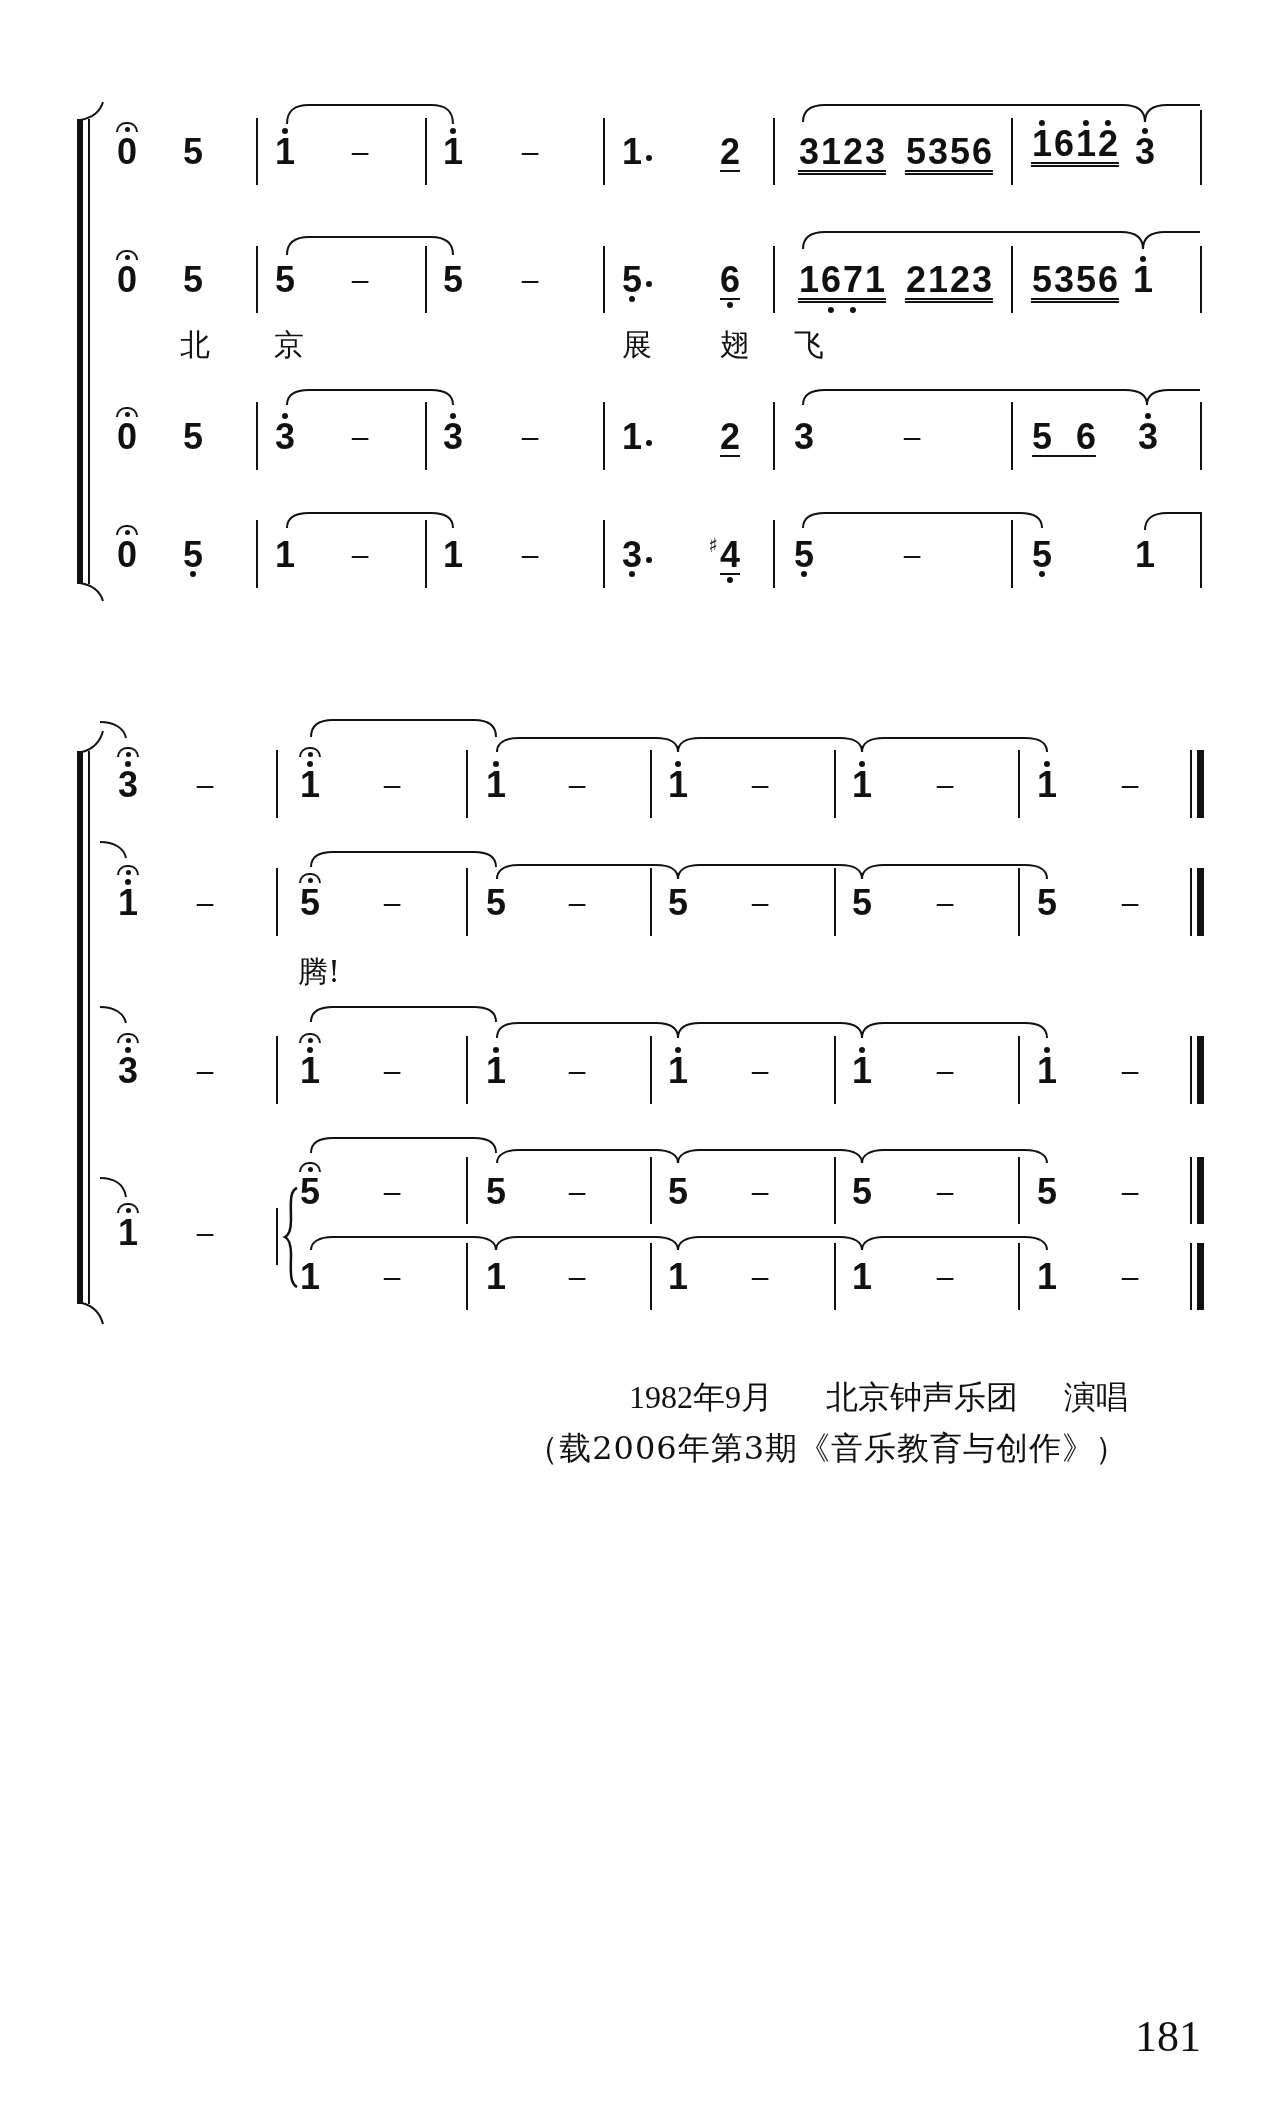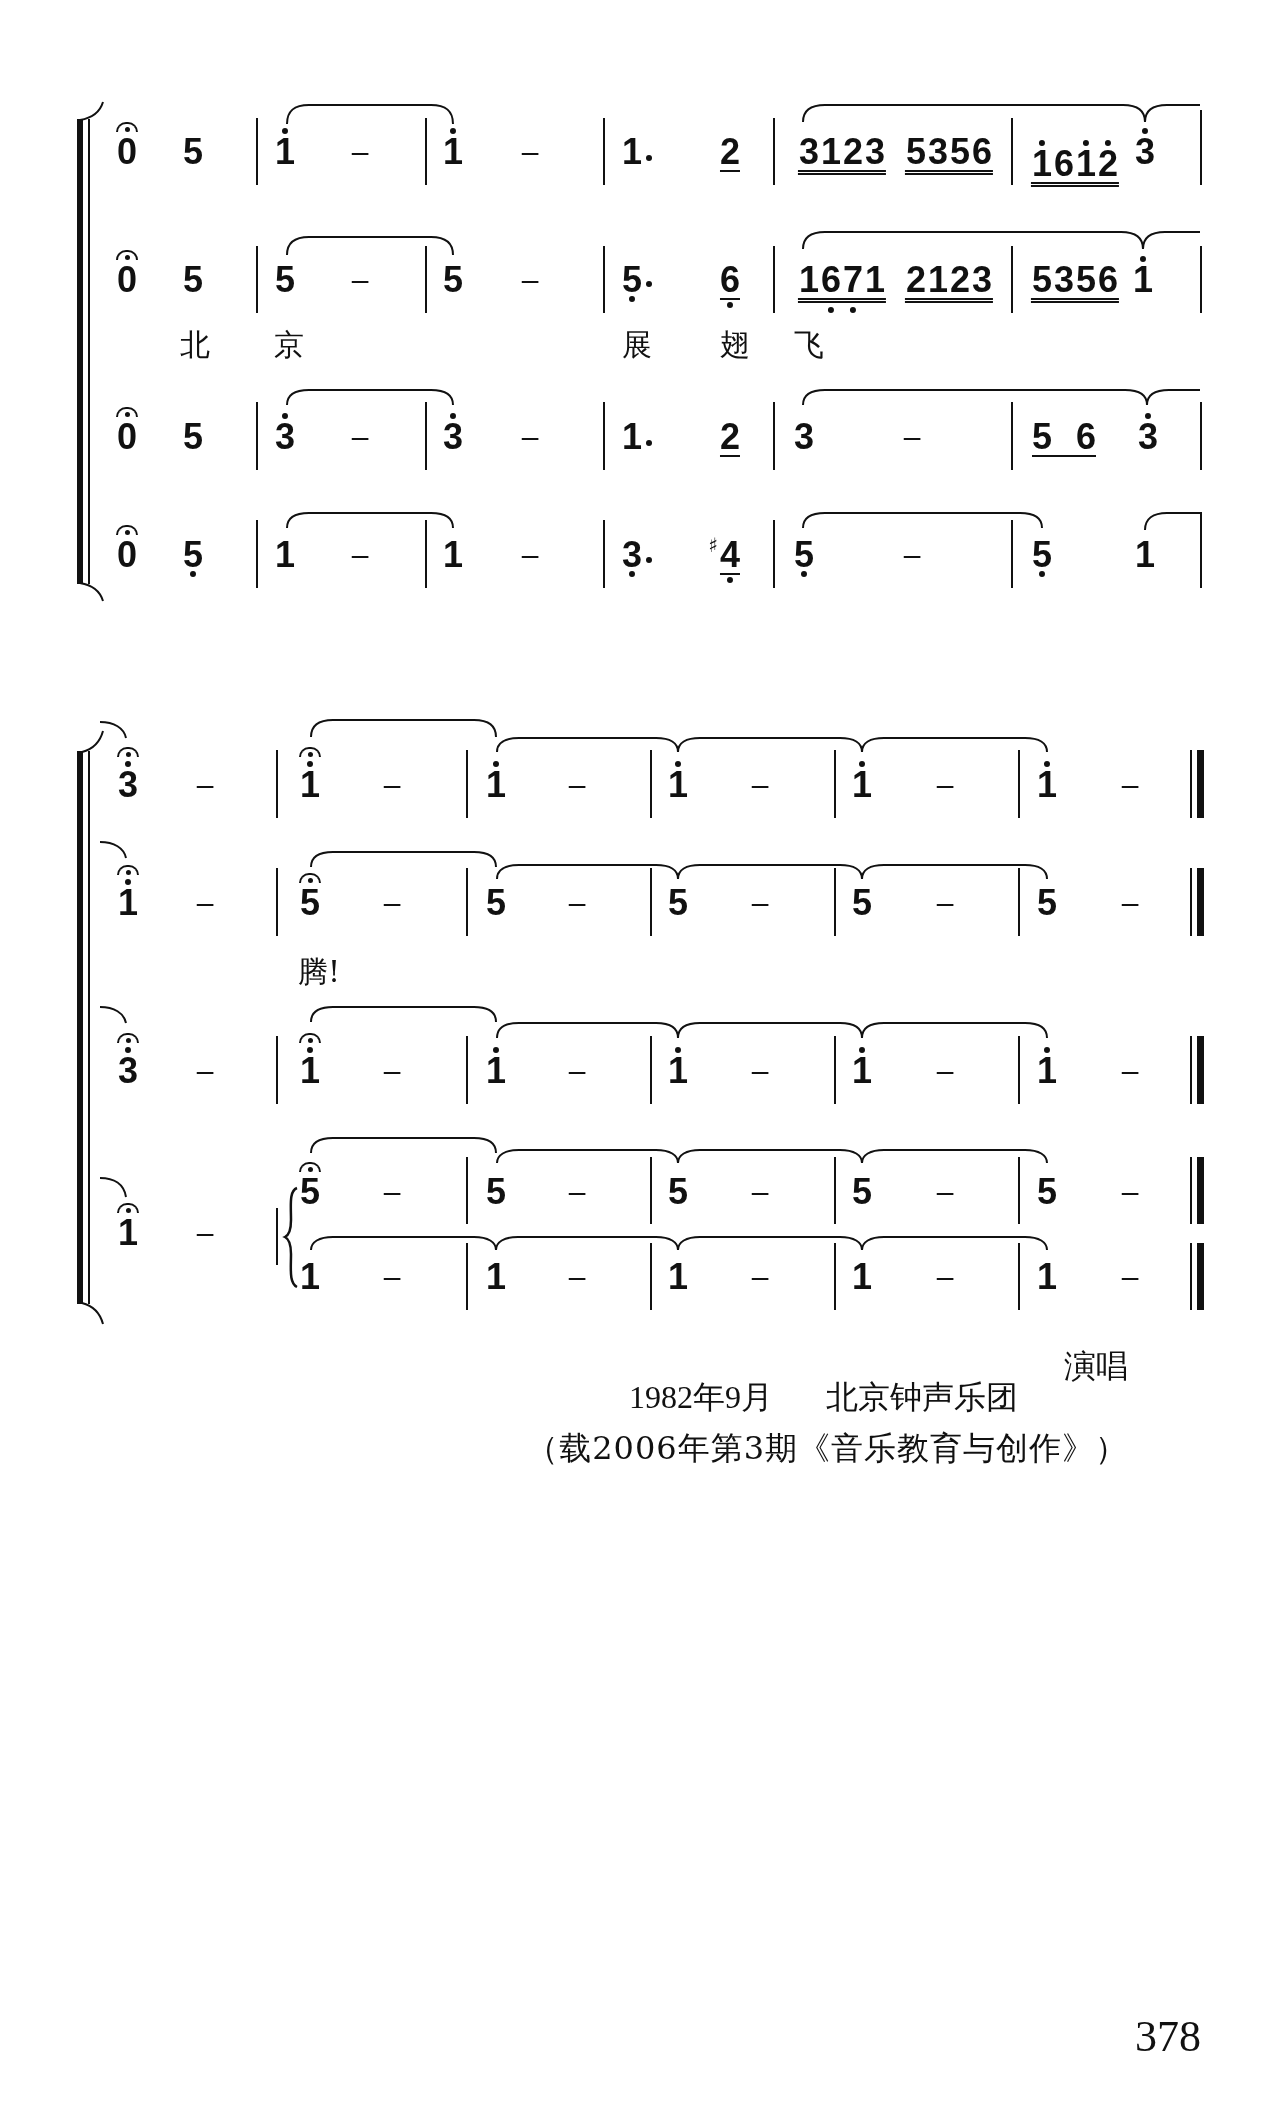--- a/index.html
+++ b/index.html
@@ -138,21 +138,21 @@
       <div class="note dash" style="left:530px;top:134px">–</div>
       <div class="note" style="left:632px;top:134px"><span class="d">1</span></div>
       <div class="aug" style="left:646px;top:155px"></div>
       <div class="note u1" style="left:730px;top:134px"><span class="d">2</span></div>
       <div class="grp u2" style="left:842px;top:134px">
         <span>3</span><span>1</span><span>2</span><span>3</span>
       </div>
       <div class="grp u2" style="left:949px;top:134px">
         <span>5</span><span>3</span><span>5</span><span>6</span>
       </div>
-      <div class="grp u2" style="left:1075px;top:146px">
+      <div class="grp u2" style="left:1075px;top:126px">
         <span class="hi">1</span><span>6</span><span class="hi">1</span><span class="hi">2</span>
       </div>
       <div class="note hi" style="left:1145px;top:134px"><span class="d">3</span></div>
     </div>
 
     <div>
       <div class="note" style="left:127px;top:262px"><span class="d">0</span><span class="fm"></span></div>
       <div class="note" style="left:193px;top:262px"><span class="d">5</span></div>
       <div class="note" style="left:285px;top:262px"><span class="d">5</span></div>
       <div class="note dash" style="left:360px;top:262px">–</div>
@@ -295,18 +295,18 @@
         <div class="note dash" style="left:945px;top:1259px">–</div>
         <div class="note" style="left:1047px;top:1259px"><span class="d">1</span></div>
         <div class="note dash" style="left:1130px;top:1259px">–</div>
       </div>
     </div>
   </div>
 
   <div>
     <div class="credit sans" style="left:629px;top:1397px">1982年9月</div>
     <div class="credit sans" style="left:826px;top:1397px">北京钟声乐团</div>
-    <div class="credit sans" style="right:144px;top:1366px">演唱</div>
+    <div class="credit sans" style="right:144px;top:1397px">演唱</div>
   </div>
   <div class="credit serif" style="right:144px;top:1448px">（载2006年第3期《音乐教育与创作》）</div>
 
-  <div class="pageno" style="left:1135px;top:2037px">378</div>
+  <div class="pageno" style="left:1135px;top:2037px">181</div>
 </div>
 
 </body></html>

